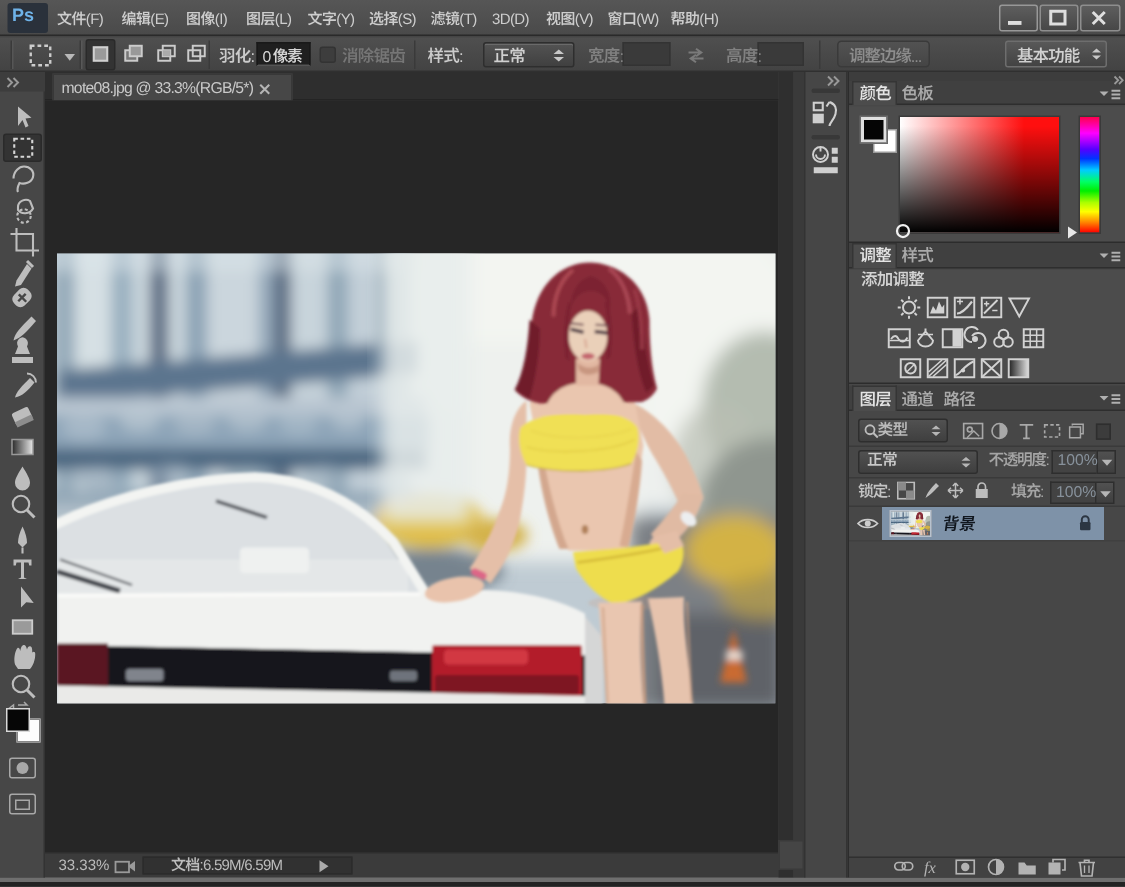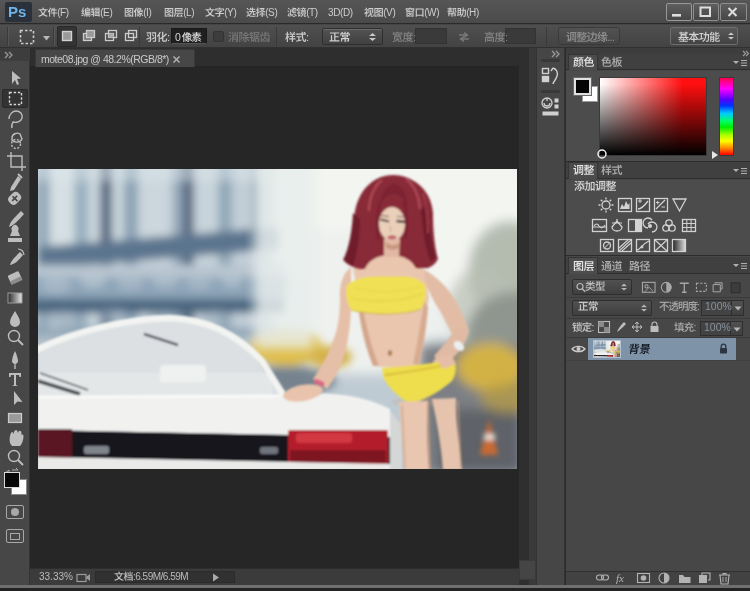--- a/index.html
+++ b/index.html
@@ -3,21 +3,21 @@
 *{margin:0;padding:0;box-sizing:border-box}
 html,body{width:750px;height:591px;overflow:hidden;background:#454545;font-family:"Liberation Sans",sans-serif}
 #app{position:relative;width:750px;height:591px}
 .abs{position:absolute}
 .txt{font-family:"Liberation Sans",sans-serif;color:#d0d0d0}
 </style></head><body>
 <div id="app">
 
 <div class="abs" style="left:0;top:0;width:750px;height:24px;background:linear-gradient(#565656,#4a4a4a);border-bottom:1px solid #2a2a2a"></div>
 <div class="abs" style="left:5px;top:2px;width:27px;height:20px;background:#2a313b;border-radius:2px"></div>
-<div class="abs txt" style="left:8px;top:3px;font-size:15px;font-weight:bold;color:#6fb3e8">Ps</div>
+<div class="abs txt" style="left:8px;top:3px;font-size:12px;font-weight:bold;color:#6fb3e8">Ps</div>
 
 <div class="abs" style="left:666px;top:3px;width:26px;height:18px;background:linear-gradient(#5e5e5e,#474747);border:1px solid #989898;border-radius:2px"></div>
 <div class="abs" style="left:693px;top:3px;width:26px;height:18px;background:linear-gradient(#5e5e5e,#474747);border:1px solid #8e8e8e;border-radius:2px"></div>
 <div class="abs" style="left:720px;top:3px;width:27px;height:18px;background:linear-gradient(#5e5e5e,#474747);border:1px solid #8e8e8e;border-radius:2px"></div>
 <svg class="abs" style="left:666px;top:3px;z-index:5" width="84" height="18" viewBox="0 0 84 18">
 <rect x="6" y="11" width="9" height="2.6" fill="#dedede"></rect>
 <rect x="34.5" y="4.5" width="9.5" height="8.5" fill="none" stroke="#dedede" stroke-width="2"></rect>
 <path d="M62.5,5 l8,8 M70.5,5 l-8,8" stroke="#dedede" stroke-width="2"></path>
 </svg>
 
@@ -70,21 +70,21 @@
 
 <div class="abs" style="left:558px;top:27px;width:62px;height:18px;background:linear-gradient(#525252,#454545);border:1px solid #3a3a3a;border-radius:3px"></div>
 
 <div class="abs" style="left:670px;top:27px;width:68px;height:18px;background:linear-gradient(#585858,#434343);border:1px solid #6e6e6e;border-radius:2px"></div>
 <svg class="abs" style="left:727px;top:31px;z-index:5" width="10" height="10" viewBox="0 0 10 10">
       <path d="M1,4 l3,-2.6 l3,2.6 z M1,6 l3,2.6 l3,-2.6 z" fill="#c8c8c8"></path>
     </svg>
 
 <div class="abs" style="left:30px;top:48px;width:489px;height:19px;background:#2e2e2e;border-bottom:1px solid #242424"></div>
 <div class="abs" style="left:35px;top:49px;width:160px;height:18px;background:#474747;border:1px solid #383838;border-bottom:none"></div>
-<div class="abs txt" style="left:41px;top:53px;font-size:10.5px;color:#c9c9c9;letter-spacing:-0.5px">mote08.jpg @ 48.2%(RGB/8*)</div>
+<div class="abs txt" style="left:41px;top:53px;font-size:10.5px;color:#c9c9c9;letter-spacing:-0.5px">mote08.jpg @ 33.3%(RGB/5*)</div>
 <svg class="abs" style="left:172px;top:55px;z-index:5" width="9" height="9" viewBox="0 0 9 9">
       <path d="M1.5,1.5 l6,6 M7.5,1.5 l-6,6" stroke="#b5b5b5" stroke-width="1.4"></path>
     </svg>
 <div class="abs" style="left:30px;top:67px;width:489px;height:501px;background:#262626"></div>
 
 <div class="abs" style="left:30px;top:568px;width:489px;height:17px;background:#3b3b3b;border-top:1px solid #2e2e2e"></div>
 <div class="abs" style="left:95px;top:571px;width:140px;height:12px;background:#313131;border:1px solid #2b2b2b"></div>
 <svg class="abs" style="left:76px;top:572px;z-index:5" width="16" height="11" viewBox="0 0 16 11">
       <rect x="1" y="2.5" width="9" height="7" fill="none" stroke="#9a9a9a" stroke-width="1.2"></rect>
       <path d="M10,5 l4,-3 v7 l-4,-3" fill="#9a9a9a"></path>

